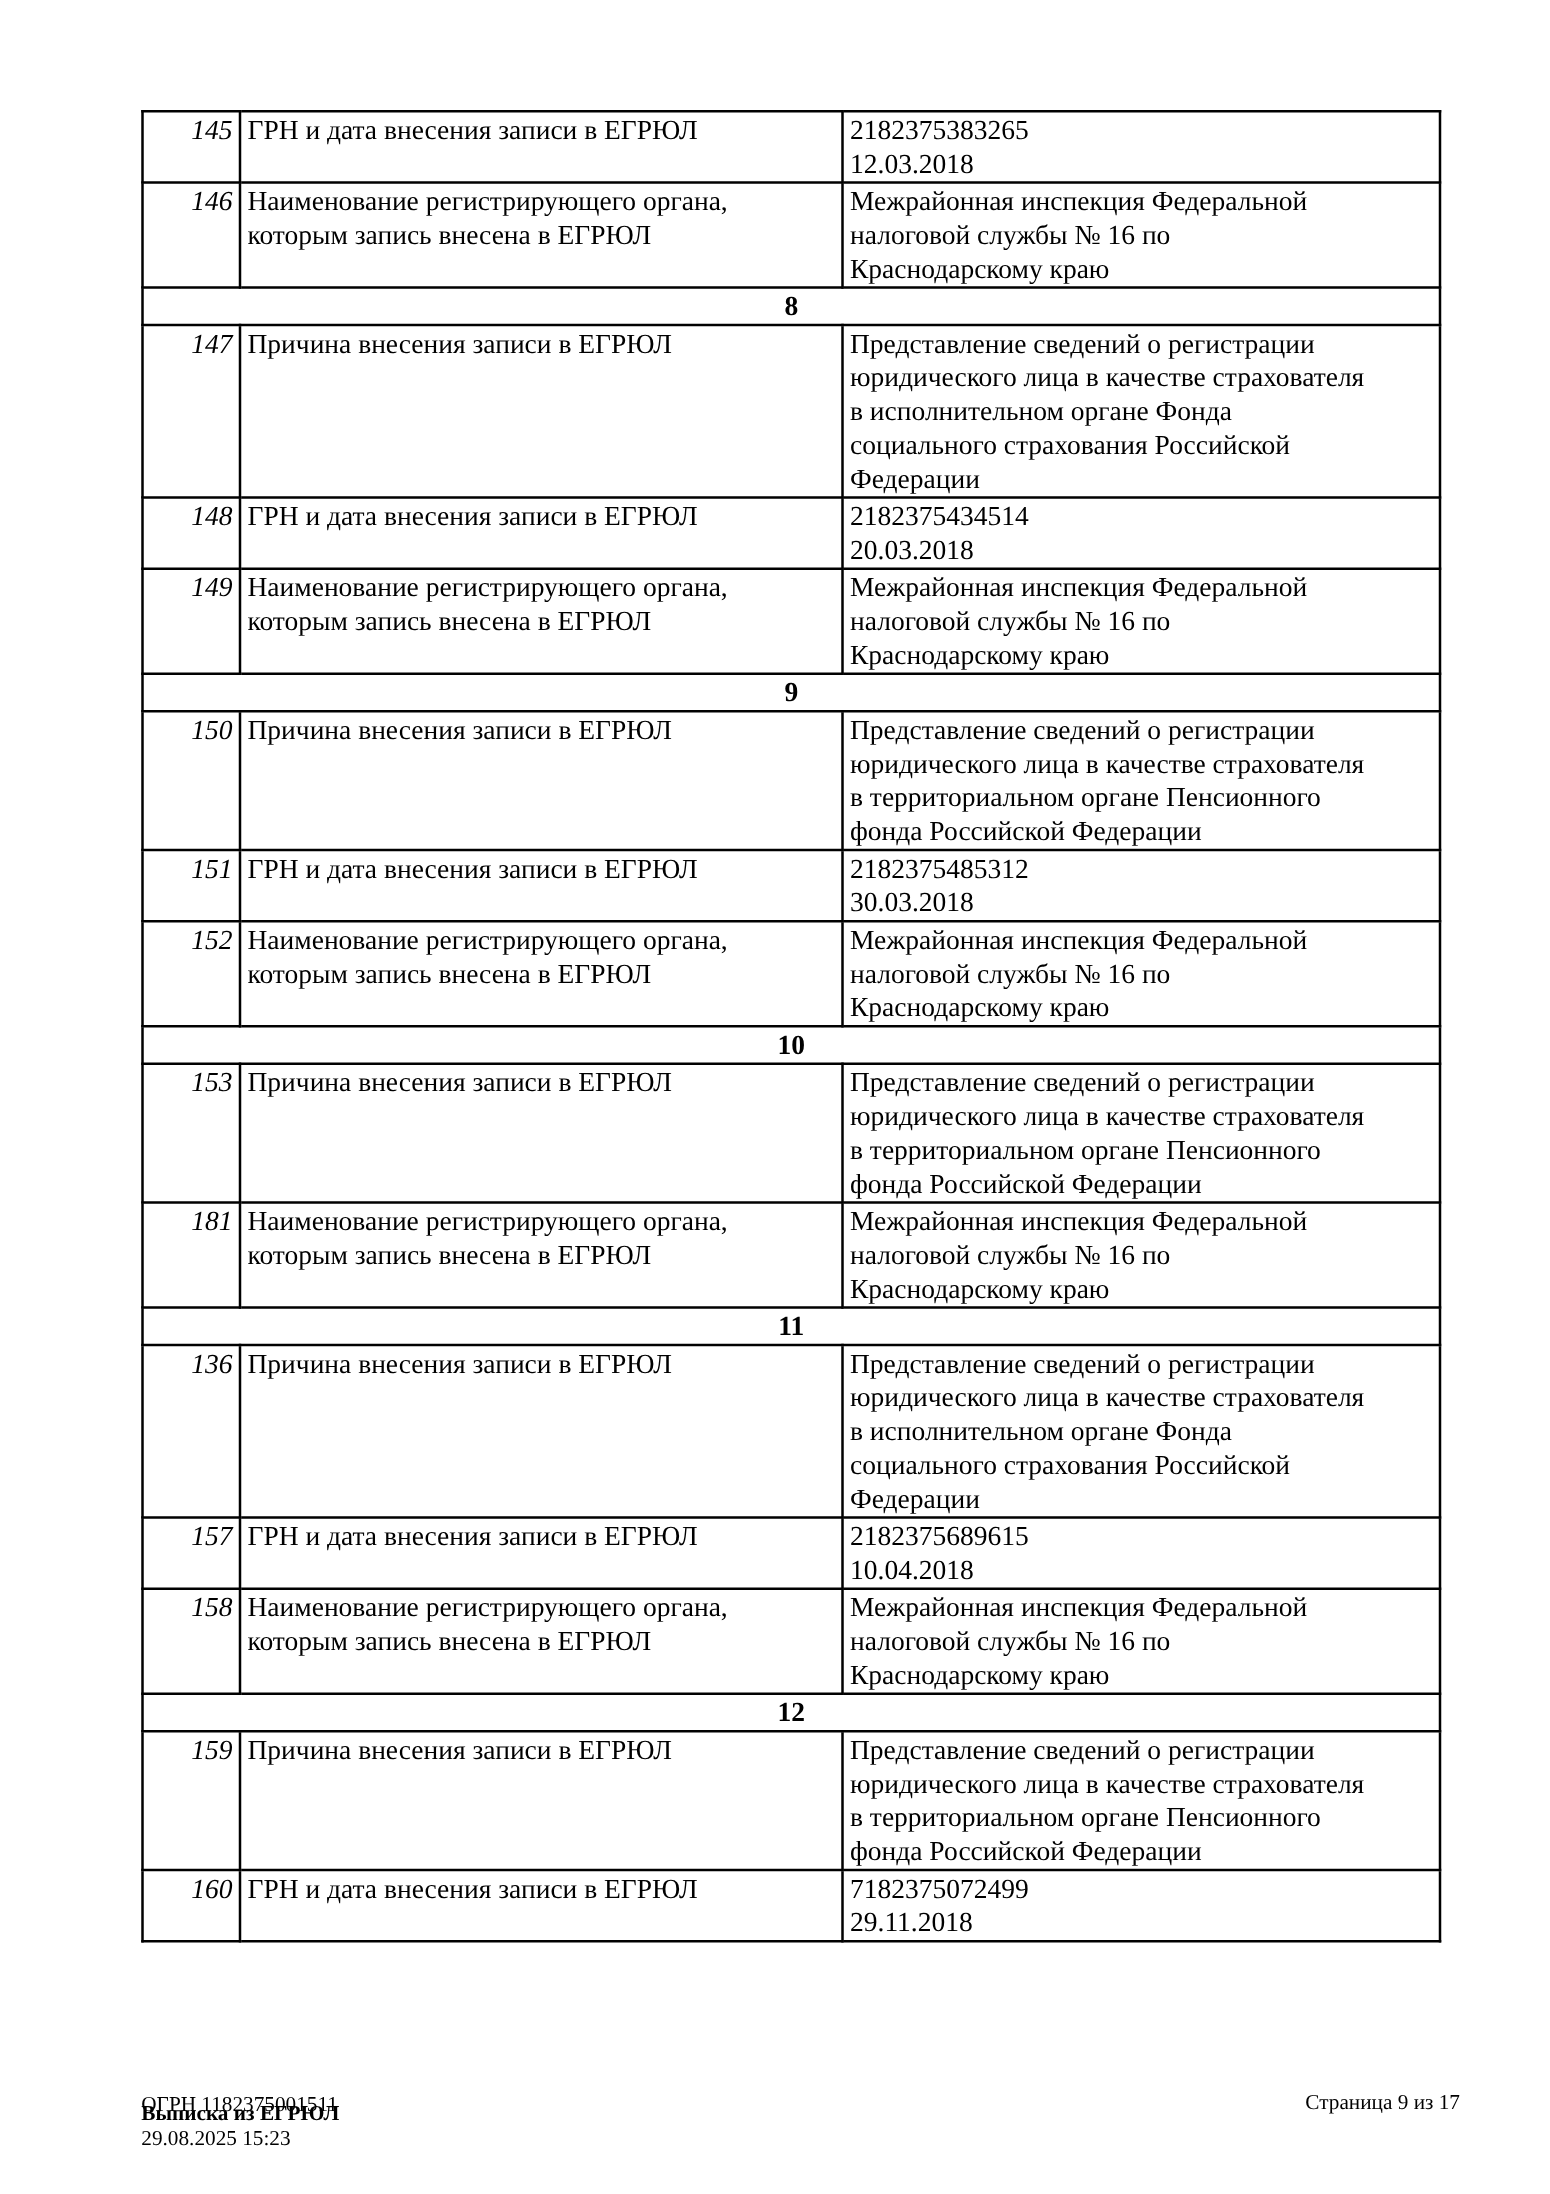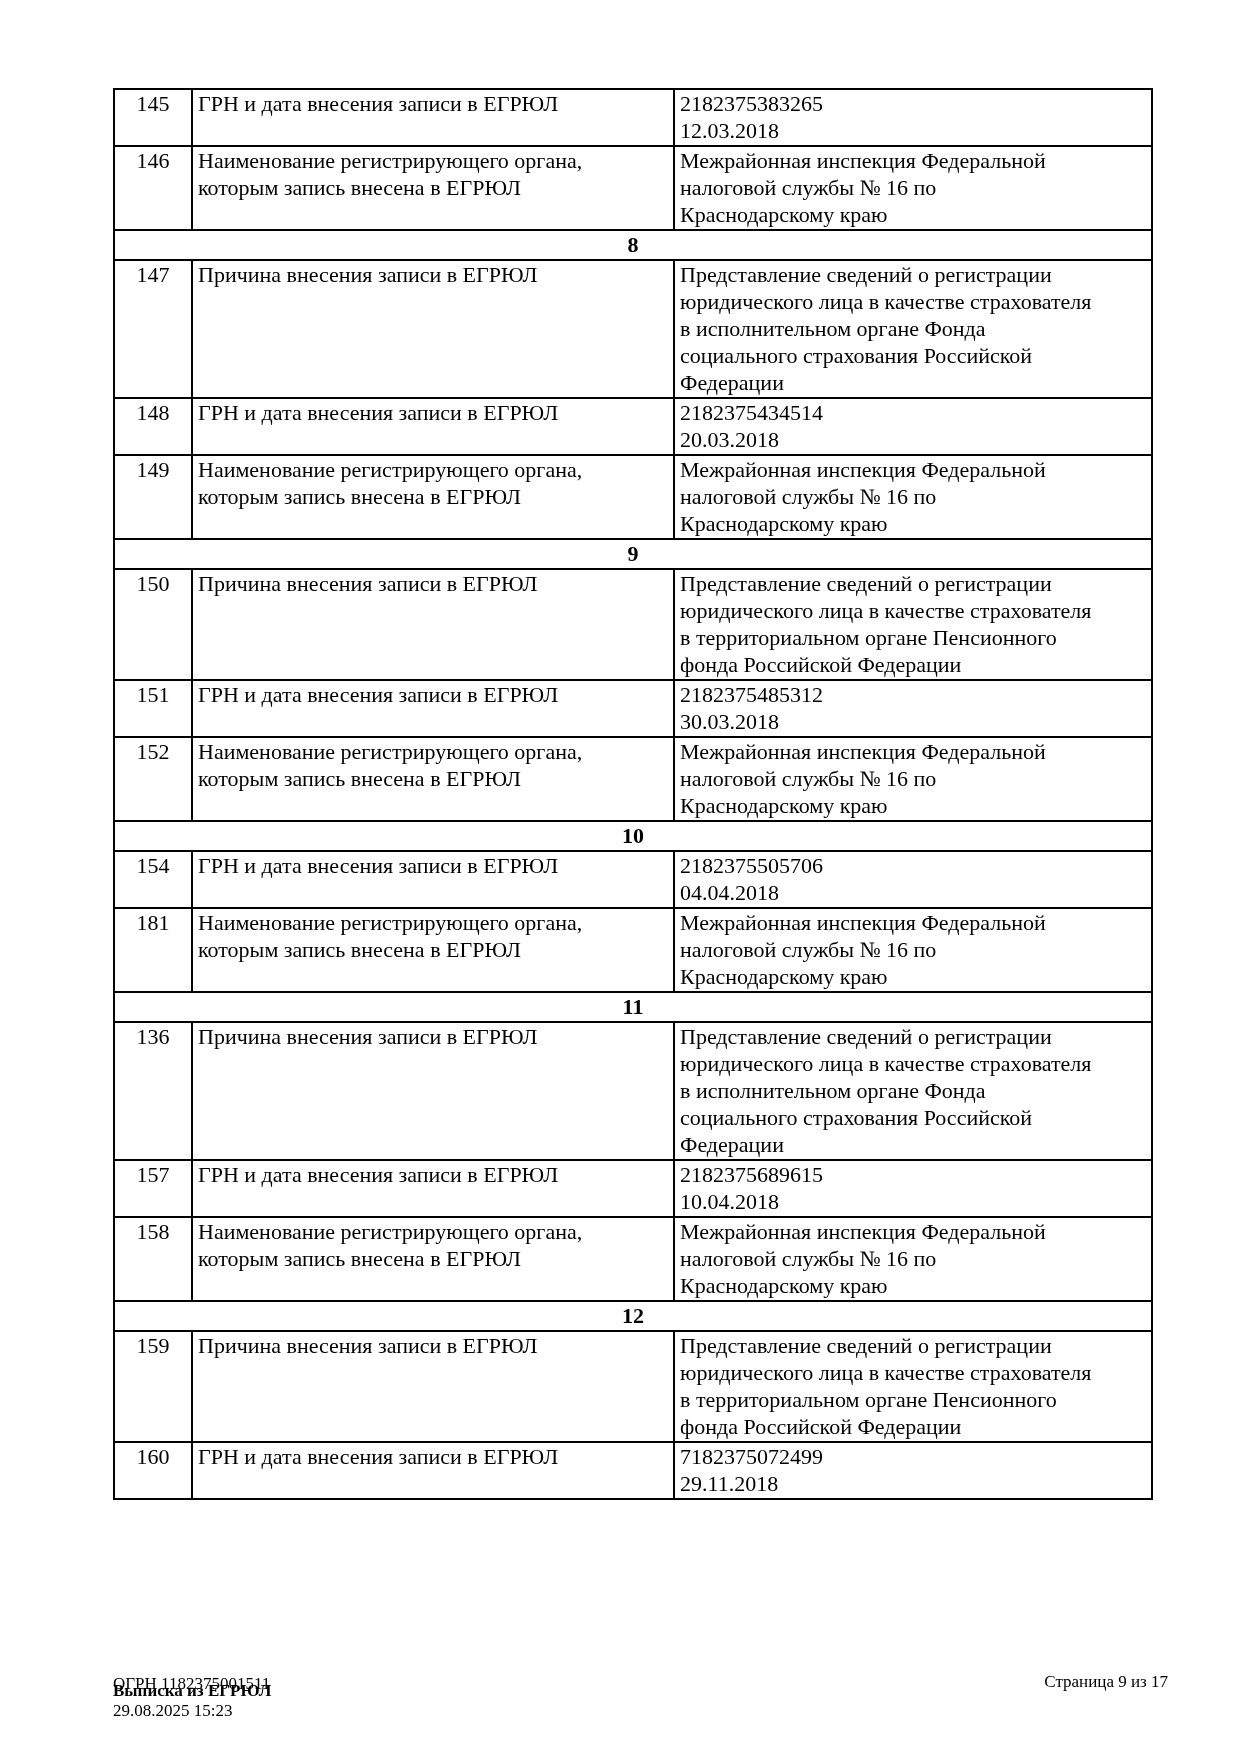--- a/index.html
+++ b/index.html
@@ -30,21 +30,22 @@
   }
   table.egrul td {
     border: 2px solid #000000;
     vertical-align: top;
     font-size: 22px;
     line-height: 27px;
     padding: 0 5px 1px 5px;
   }
   td.num {
     width: 66px;
-    text-align: center;
+    text-align: right;
+    font-style: italic;
   }
   td.label {
     width: 470px;
     white-space: pre-line;
     border-radius: 22px;
   }
   td.value {
     white-space: pre-line;
   }
   td.section {
@@ -152,24 +153,26 @@
         <td class="label">Наименование регистрирующего органа,
 которым запись внесена в ЕГРЮЛ</td>
         <td class="value">Межрайонная инспекция Федеральной
 налоговой службы № 16 по
 Краснодарскому краю</td>
       </tr>
       <tr>
         <td class="section" colspan="3">10</td>
       </tr>
       <tr>
-        <td class="num">154</td>
-        <td class="label">ГРН и дата внесения записи в ЕГРЮЛ</td>
-        <td class="value">2182375505706
-04.04.2018</td>
+        <td class="num">153</td>
+        <td class="label">Причина внесения записи в ЕГРЮЛ</td>
+        <td class="value">Представление сведений о регистрации
+юридического лица в качестве страхователя
+в территориальном органе Пенсионного
+фонда Российской Федерации</td>
       </tr>
       <tr>
         <td class="num">181</td>
         <td class="label">Наименование регистрирующего органа,
 которым запись внесена в ЕГРЮЛ</td>
         <td class="value">Межрайонная инспекция Федеральной
 налоговой службы № 16 по
 Краснодарскому краю</td>
       </tr>
       <tr>

